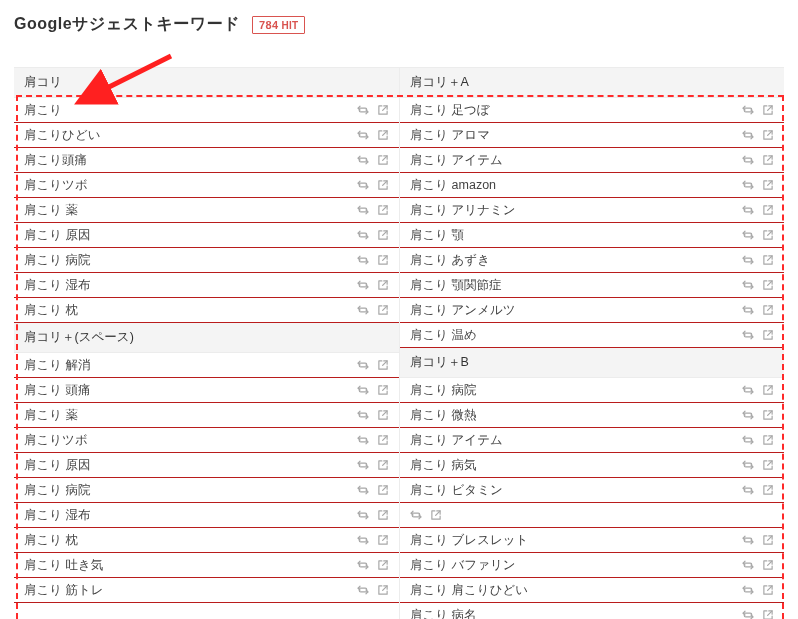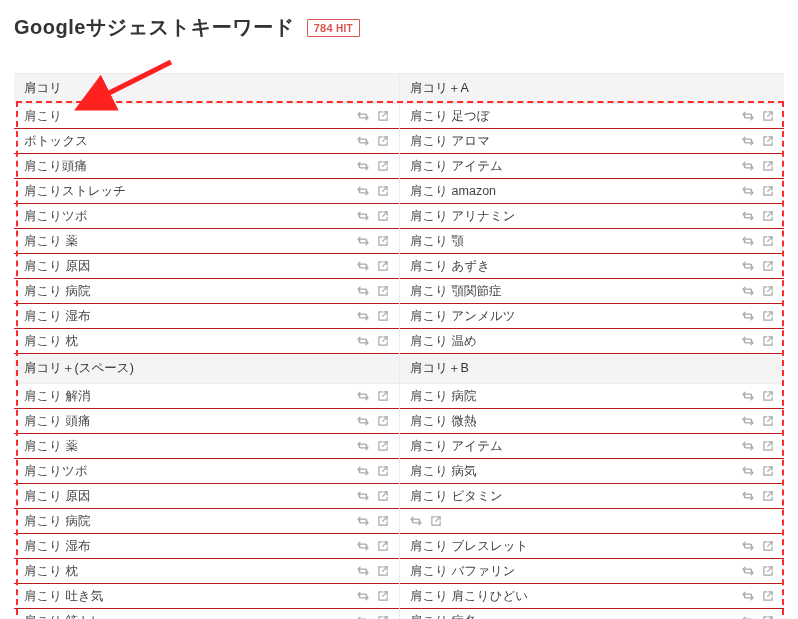--- a/index.html
+++ b/index.html
@@ -15,21 +15,21 @@
   .page {
     padding: 14px 14px 0 14px;
   }
   .heading {
     display: flex;
     align-items: center;
     gap: 12px;
     margin-bottom: 32px;
   }
   .heading h1 {
-    font-size: 20px;
+    font-size: 16px;
     font-weight: 700;
     color: #333;
     letter-spacing: 0.5px;
   }
   .hit-badge {
     border: 1px solid #d9534f;
     color: #d9534f;
     border-radius: 1px;
     padding: 1px 6px 0;
     font-size: 10px;
@@ -129,61 +129,41 @@
     <span>
       <svg viewBox="0 0 16 16" fill="none" stroke="currentColor" stroke-width="1.6" stroke-linecap="round" stroke-linejoin="round">
         <path d="M6.5 2.5 H2.5 V13.5 H13.5 V9.5"></path>
         <path d="M9 2.5 H13.5 V7"></path>
         <path d="M13.5 2.5 L7.5 8.5"></path>
       </svg>
     </span>
   </span>
 </div>
         <div class="row">
-          <span class="term">ボトックス</span>
+          <span class="term">肩こりひどい</span>
   <span class="icons">
     <span>
       <svg viewBox="0 0 16 16" fill="none" stroke="currentColor" stroke-width="1.6" stroke-linecap="round" stroke-linejoin="round">
         <path d="M4 3 L1.5 5.5 L4 8"></path>
         <path d="M1.5 5.5 H11 a2 2 0 0 1 2 2 V9"></path>
         <path d="M12 13 L14.5 10.5 L12 8"></path>
         <path d="M14.5 10.5 H5 a2 2 0 0 1 -2 -2 V7"></path>
       </svg>
     </span>
     <span>
       <svg viewBox="0 0 16 16" fill="none" stroke="currentColor" stroke-width="1.6" stroke-linecap="round" stroke-linejoin="round">
         <path d="M6.5 2.5 H2.5 V13.5 H13.5 V9.5"></path>
         <path d="M9 2.5 H13.5 V7"></path>
         <path d="M13.5 2.5 L7.5 8.5"></path>
       </svg>
     </span>
   </span>
 </div>
         <div class="row">
           <span class="term">肩こり頭痛</span>
-  <span class="icons">
-    <span>
-      <svg viewBox="0 0 16 16" fill="none" stroke="currentColor" stroke-width="1.6" stroke-linecap="round" stroke-linejoin="round">
-        <path d="M4 3 L1.5 5.5 L4 8"></path>
-        <path d="M1.5 5.5 H11 a2 2 0 0 1 2 2 V9"></path>
-        <path d="M12 13 L14.5 10.5 L12 8"></path>
-        <path d="M14.5 10.5 H5 a2 2 0 0 1 -2 -2 V7"></path>
-      </svg>
-    </span>
-    <span>
-      <svg viewBox="0 0 16 16" fill="none" stroke="currentColor" stroke-width="1.6" stroke-linecap="round" stroke-linejoin="round">
-        <path d="M6.5 2.5 H2.5 V13.5 H13.5 V9.5"></path>
-        <path d="M9 2.5 H13.5 V7"></path>
-        <path d="M13.5 2.5 L7.5 8.5"></path>
-      </svg>
-    </span>
-  </span>
-</div>
-        <div class="row">
-          <span class="term">肩こりストレッチ</span>
   <span class="icons">
     <span>
       <svg viewBox="0 0 16 16" fill="none" stroke="currentColor" stroke-width="1.6" stroke-linecap="round" stroke-linejoin="round">
         <path d="M4 3 L1.5 5.5 L4 8"></path>
         <path d="M1.5 5.5 H11 a2 2 0 0 1 2 2 V9"></path>
         <path d="M12 13 L14.5 10.5 L12 8"></path>
         <path d="M14.5 10.5 H5 a2 2 0 0 1 -2 -2 V7"></path>
       </svg>
     </span>
     <span>

